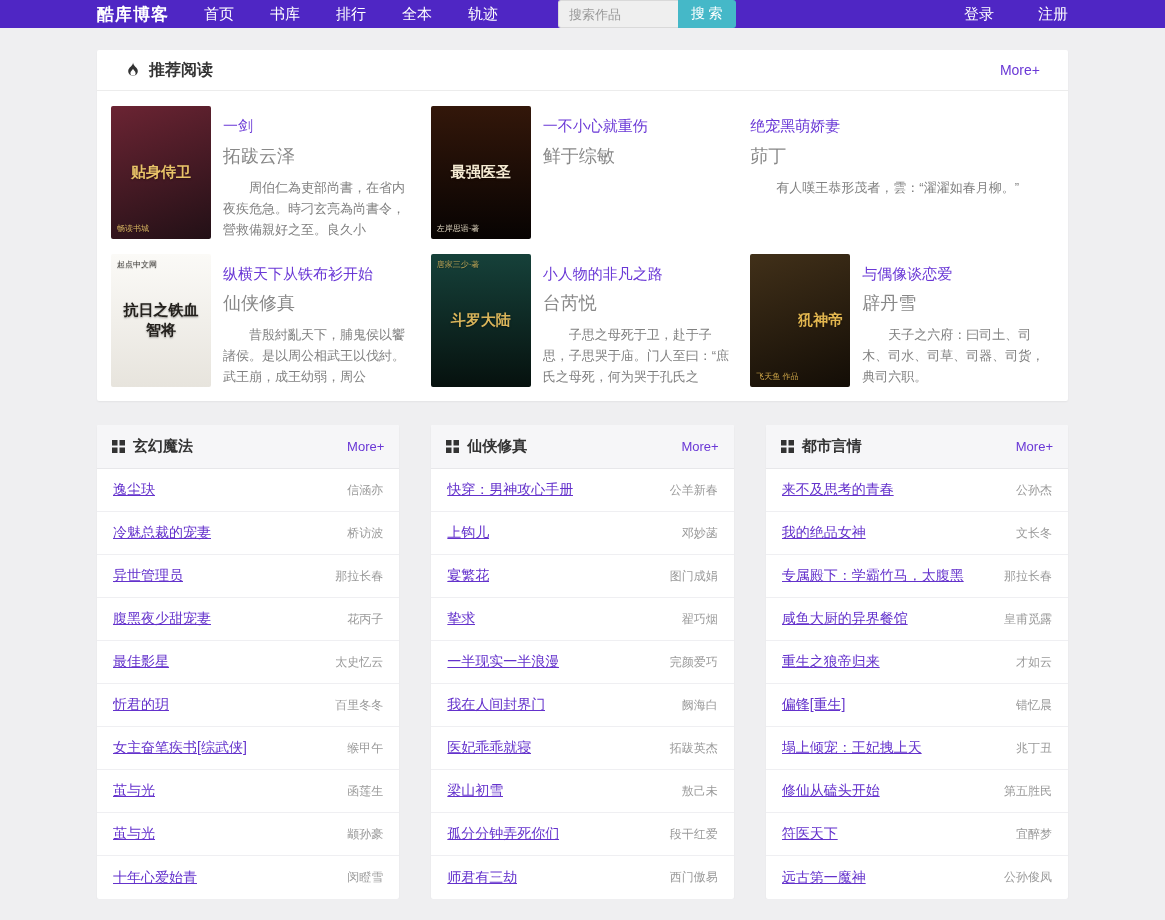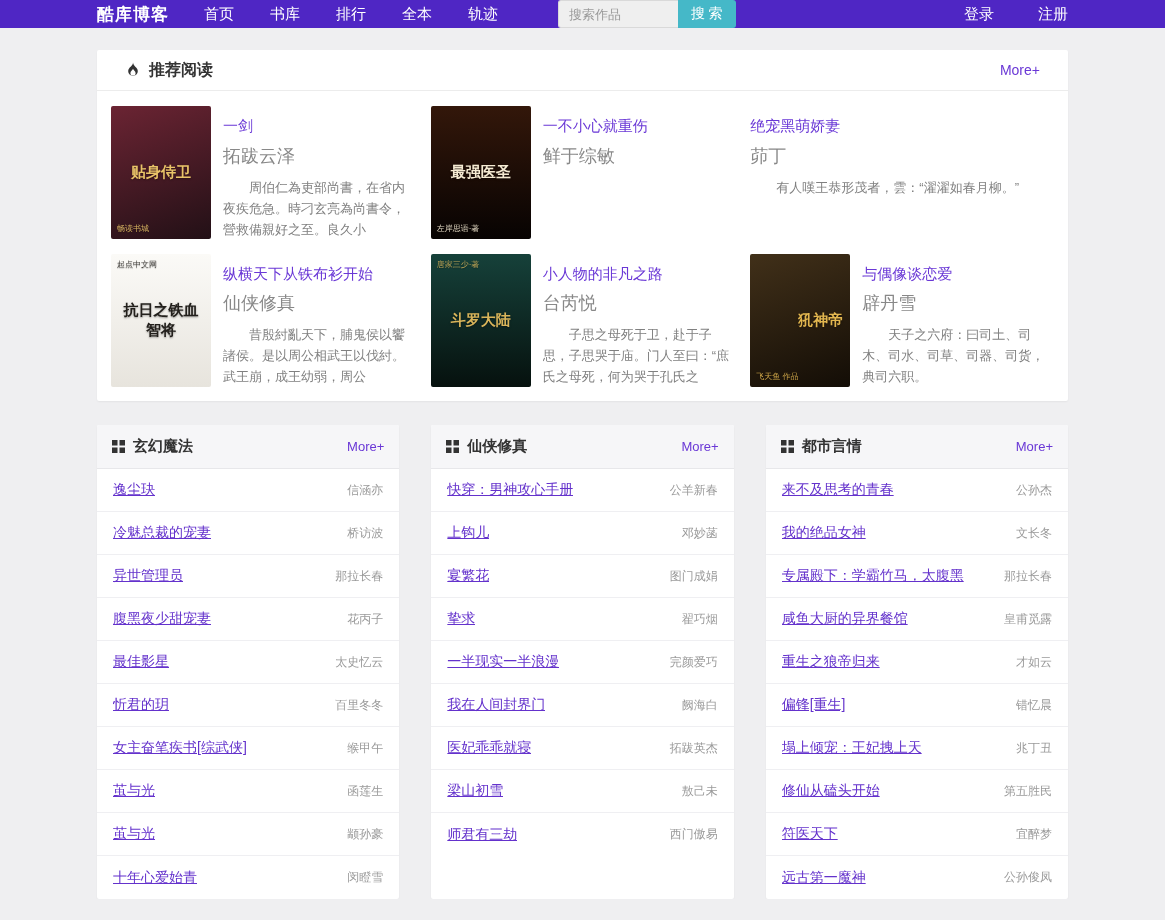--- a/index.html
+++ b/index.html
@@ -265,20 +265,24 @@
           </li>
         <li class="rowi">
             <a class="rt">医妃乖乖就寝</a>
             <span class="ra">拓跋英杰</span>
           </li>
         <li class="rowi">
             <a class="rt">梁山初雪</a>
             <span class="ra">敖己未</span>
           </li>
         <li class="rowi">
+            <a class="rt">孤分分钟弄死你们</a>
+            <span class="ra">段干红爱</span>
+          </li>
+        <li class="rowi">
             <a class="rt">师君有三劫</a>
             <span class="ra">西门傲易</span>
           </li>
       </ul>
     </section>
 
     <section class="panel cat">
       <div class="cat-head">
         <span class="grid-icon">
           <svg width="13" height="13" viewBox="0 0 13 13">

